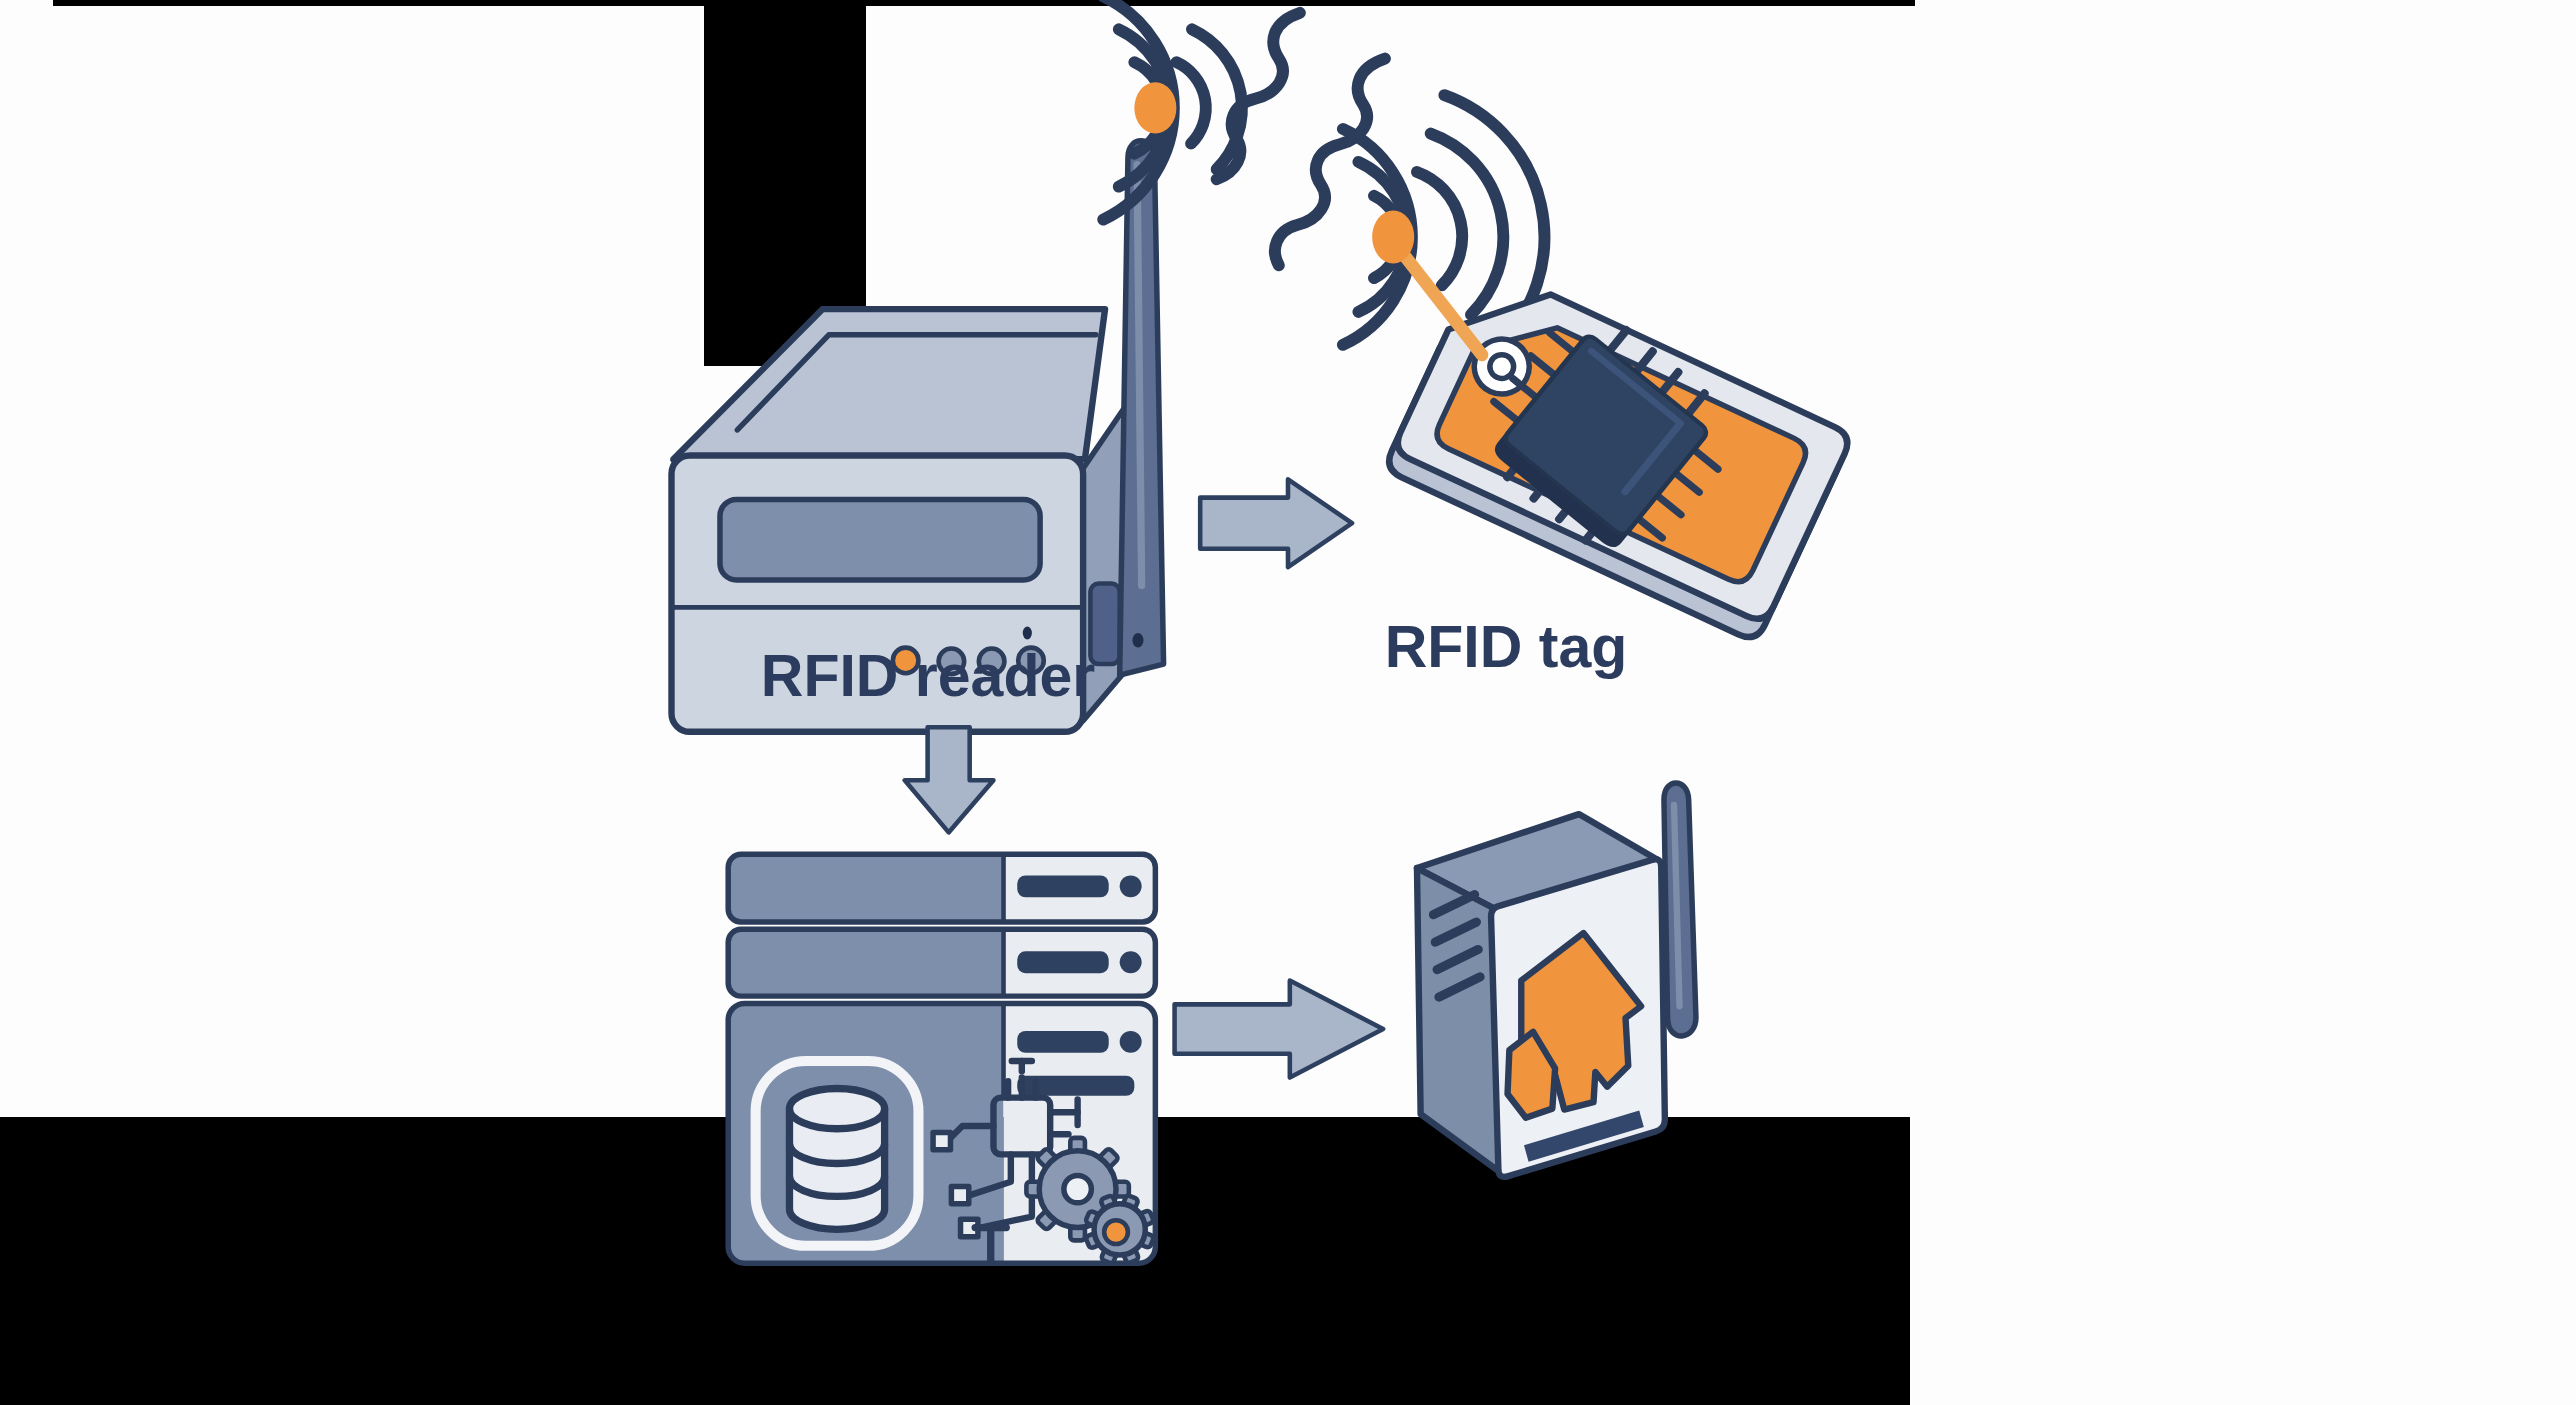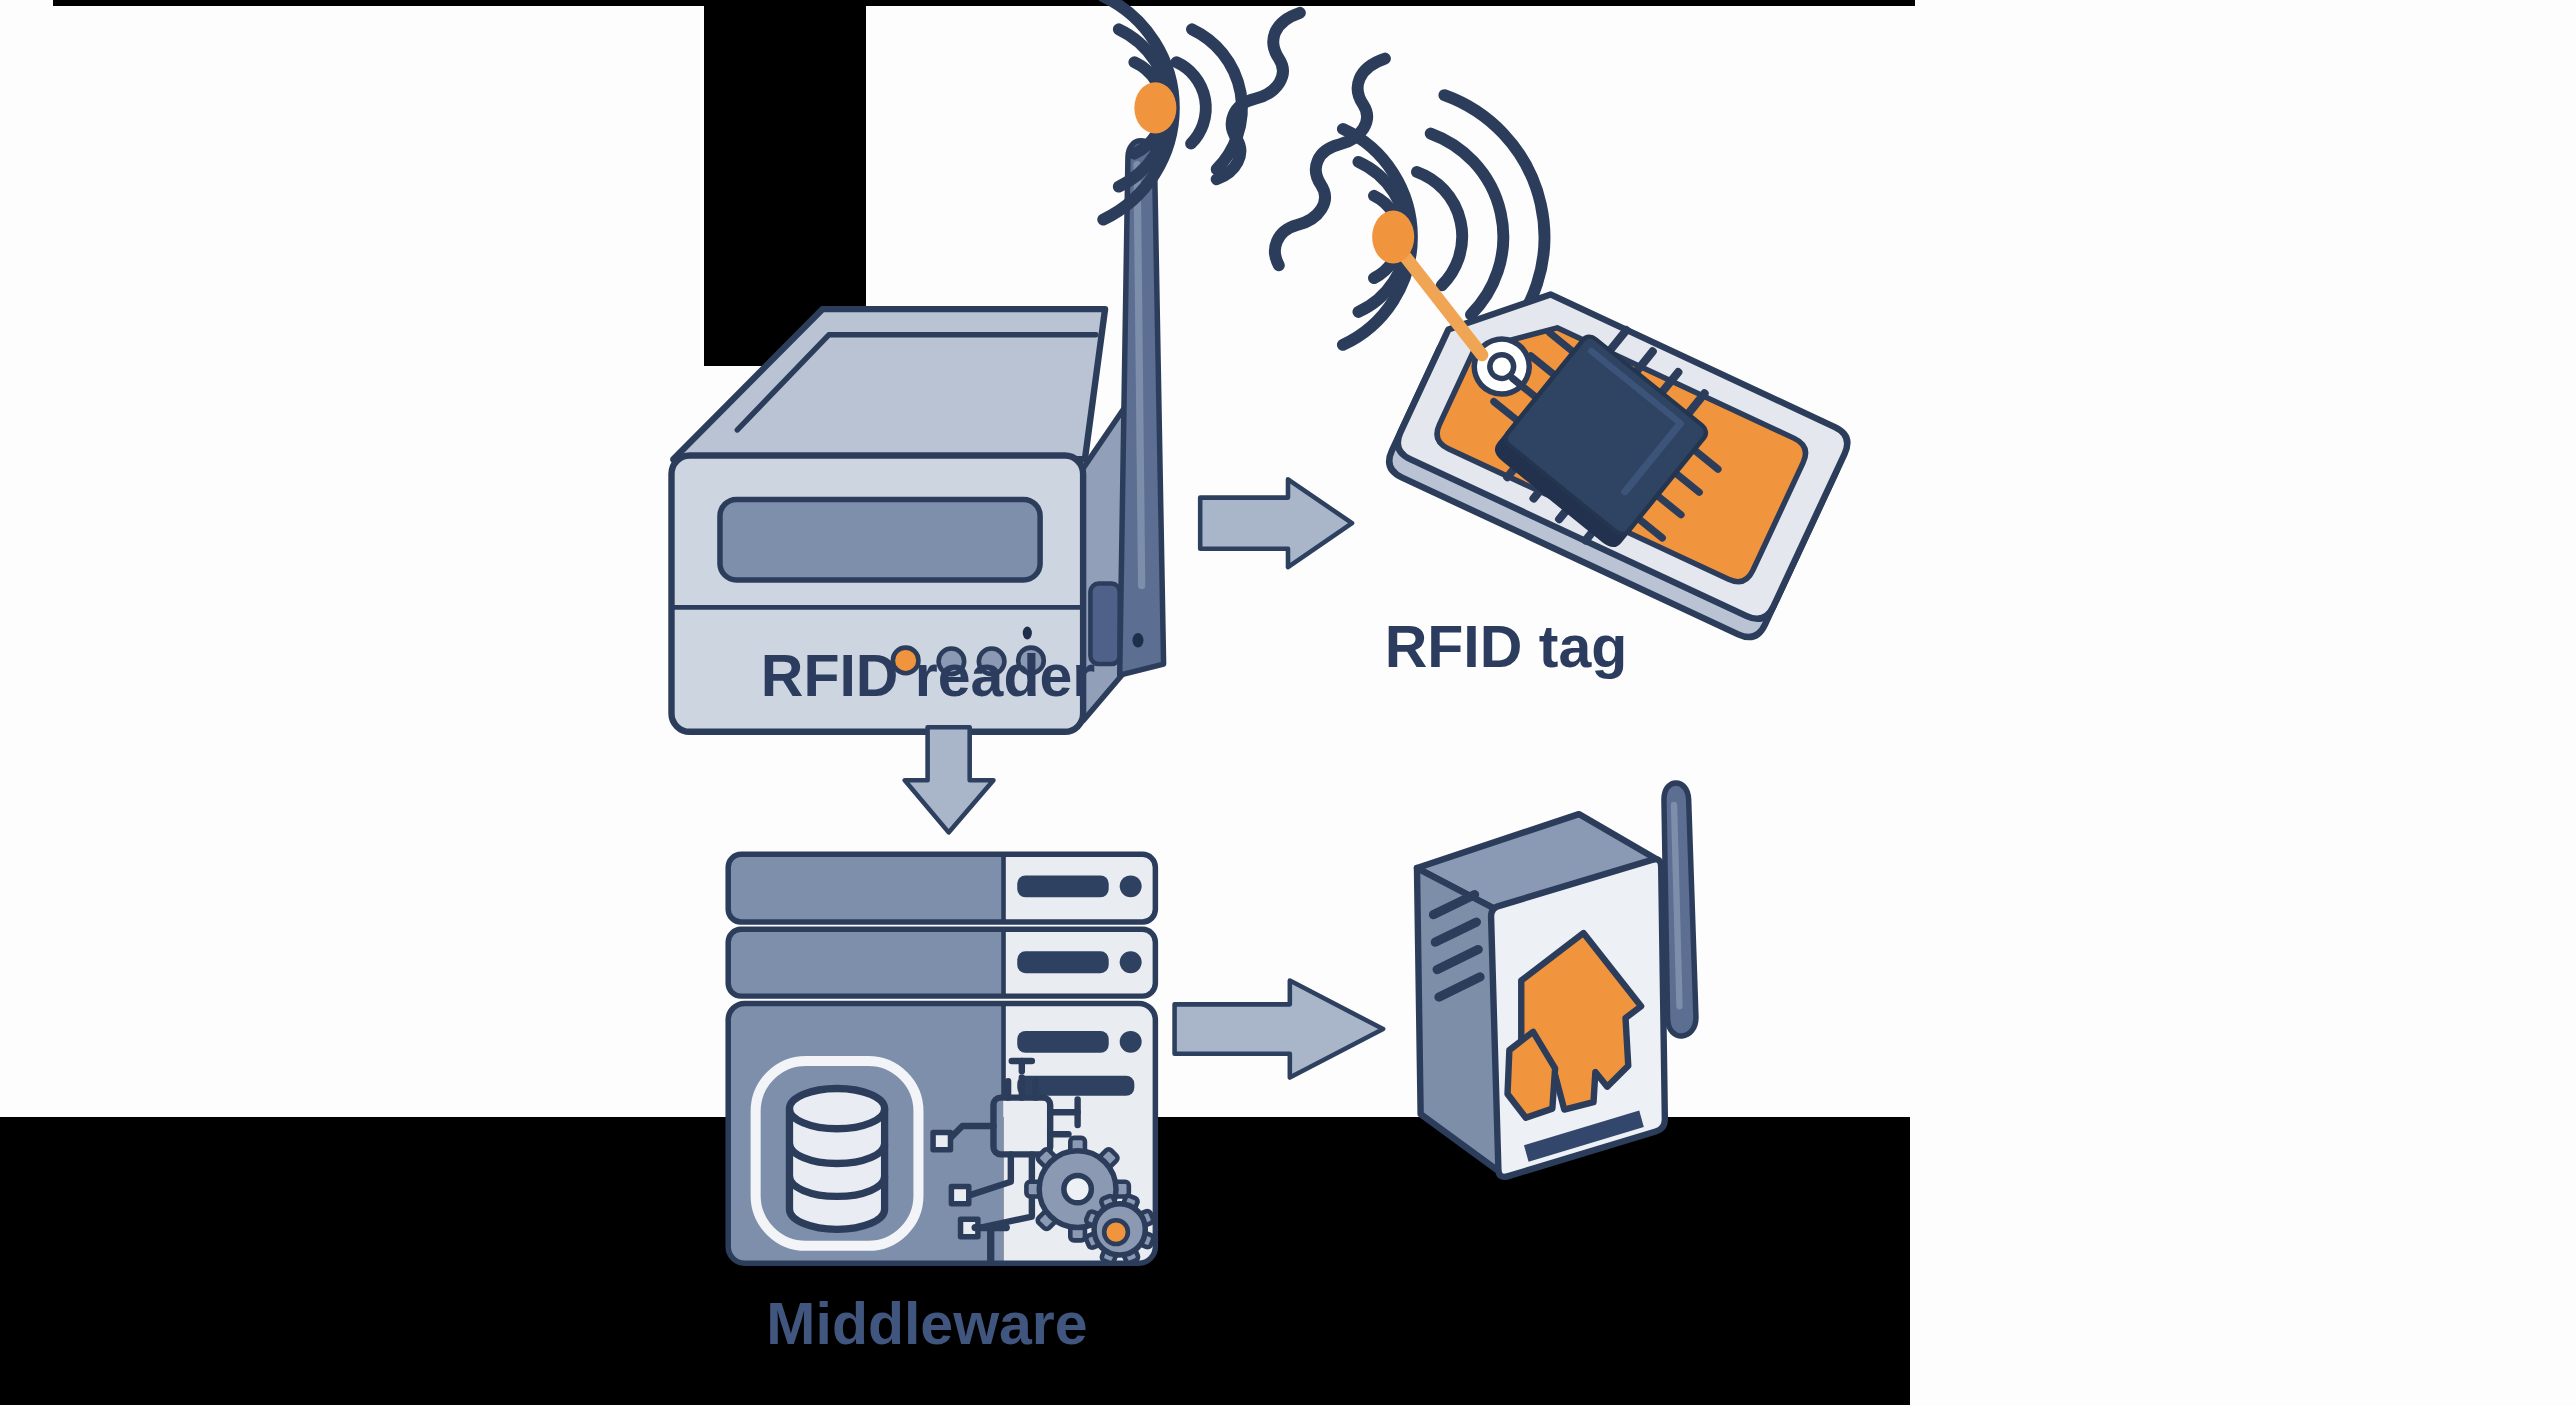--- a/index.html
+++ b/index.html
@@ -236,15 +236,14 @@
 
       <polygon points="1663,1072 1731,1020 1794,1100 1777,1113 1780,1165 1757,1188 1744,1172 1742,1205 1710,1213 1700,1175 1663,1140" fill="#f0953e" stroke-width="7"></polygon>
       <polygon points="1650,1148 1676,1128 1700,1168 1697,1212 1668,1222 1648,1196" fill="#f0953e" stroke-width="7"></polygon>
 
       <path d="M1666,1252 L1792,1214 L1797,1232 L1671,1270 Z" fill="#33466b" stroke="none"></path>
     </g>
   </svg>
 
   <div class="label" id="reader-label">RFID reader</div>
   <div class="label" id="tag-label">RFID tag</div>
-  <div class="label" id="middleware-left-label">Middleware</div>
 </div>
 
 
 </body></html>

